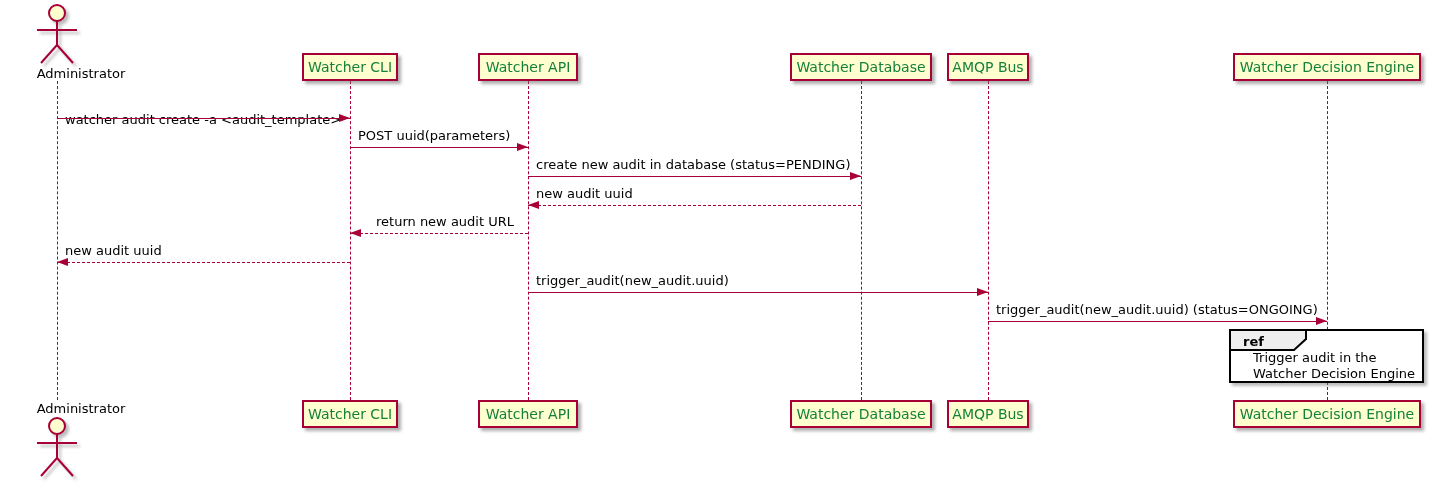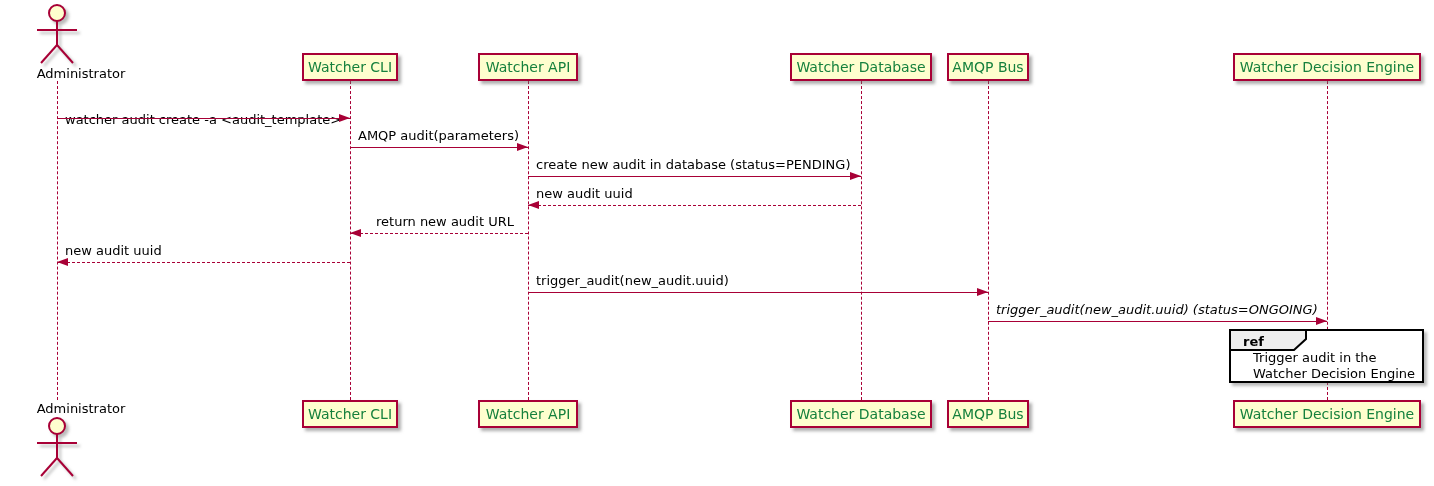--- a/index.html
+++ b/index.html
@@ -82,39 +82,39 @@
       <div class="pbox" style="left: 790px; top: 400px; width: 142px;">Watcher Database</div>
       <div class="lifeline" style="left: 987.5px;"></div>
       <div class="pbox" style="left: 947px; top: 53px; width: 82px;">AMQP Bus</div>
       <div class="pbox" style="left: 947px; top: 400px; width: 82px;">AMQP Bus</div>
       <div class="lifeline" style="left: 1326.5px;"></div>
       <div class="pbox" style="left: 1233px; top: 53px; width: 188px;">Watcher Decision Engine</div>
       <div class="pbox" style="left: 1233px; top: 400px; width: 188px;">Watcher Decision Engine</div>
       <div class="msg-label" style="left: 65px; top: 112px;">watcher audit create -a &lt;audit_template&gt;</div>
       <div class="msg-line" style="left: 57px; top: 118px; width: 293px;"></div>
       <div class="arrowhead right" style="left: 339px; top: 114px;"></div>
-      <div class="msg-label" style="left: 358px; top: 128px;">AMQP audit(parameters)</div>
+      <div class="msg-label" style="left: 358px; top: 128px;">POST uuid(parameters)</div>
       <div class="msg-line" style="left: 350px; top: 147px; width: 178px;"></div>
       <div class="arrowhead right" style="left: 517px; top: 143px;"></div>
       <div class="msg-label" style="left: 536px; top: 157px;">create new audit in database (status=PENDING)</div>
       <div class="msg-line" style="left: 528px; top: 176px; width: 333px;"></div>
       <div class="arrowhead right" style="left: 850px; top: 172px;"></div>
       <div class="msg-label" style="left: 536px; top: 186px;">new audit uuid</div>
       <div class="msg-line dashed" style="left: 528px; top: 205px; width: 333px;"></div>
       <div class="arrowhead left" style="left: 528px; top: 201px;"></div>
       <div class="msg-label" style="left: 376px; top: 214px;">return new audit URL</div>
       <div class="msg-line dashed" style="left: 350px; top: 233px; width: 178px;"></div>
       <div class="arrowhead left" style="left: 350px; top: 229px;"></div>
       <div class="msg-label" style="left: 65px; top: 243px;">new audit uuid</div>
       <div class="msg-line dashed" style="left: 57px; top: 262px; width: 293px;"></div>
       <div class="arrowhead left" style="left: 57px; top: 258px;"></div>
       <div class="msg-label" style="left: 536px; top: 273px;">trigger_audit(new_audit.uuid)</div>
       <div class="msg-line" style="left: 528px; top: 292px; width: 460px;"></div>
       <div class="arrowhead right" style="left: 977px; top: 288px;"></div>
-      <div class="msg-label" style="left: 996px; top: 302px; font-style: italic;">trigger_audit(new_audit.uuid) (status=ONGOING)</div>
+      <div class="msg-label" style="left: 996px; top: 302px;">trigger_audit(new_audit.uuid) (status=ONGOING)</div>
       <div class="msg-line" style="left: 988px; top: 321px; width: 339px;"></div>
       <div class="arrowhead right" style="left: 1316px; top: 317px;"></div>
     </div>
 
   <svg class="ref-svg" width="196" height="55" viewBox="0 0 196 55">
     <rect x="1" y="1" width="193" height="52" fill="#FFFFFF" stroke="#000000" stroke-width="2"></rect>
     <path d="M1,1 H77 V10 L65,21 H1 Z" fill="#EEEEEE" stroke="#000000" stroke-width="2"></path>
     <text class="kw" x="14" y="17">ref</text>
     <text x="24" y="33">Trigger audit in the</text>
     <text x="24" y="49">Watcher Decision Engine</text>

